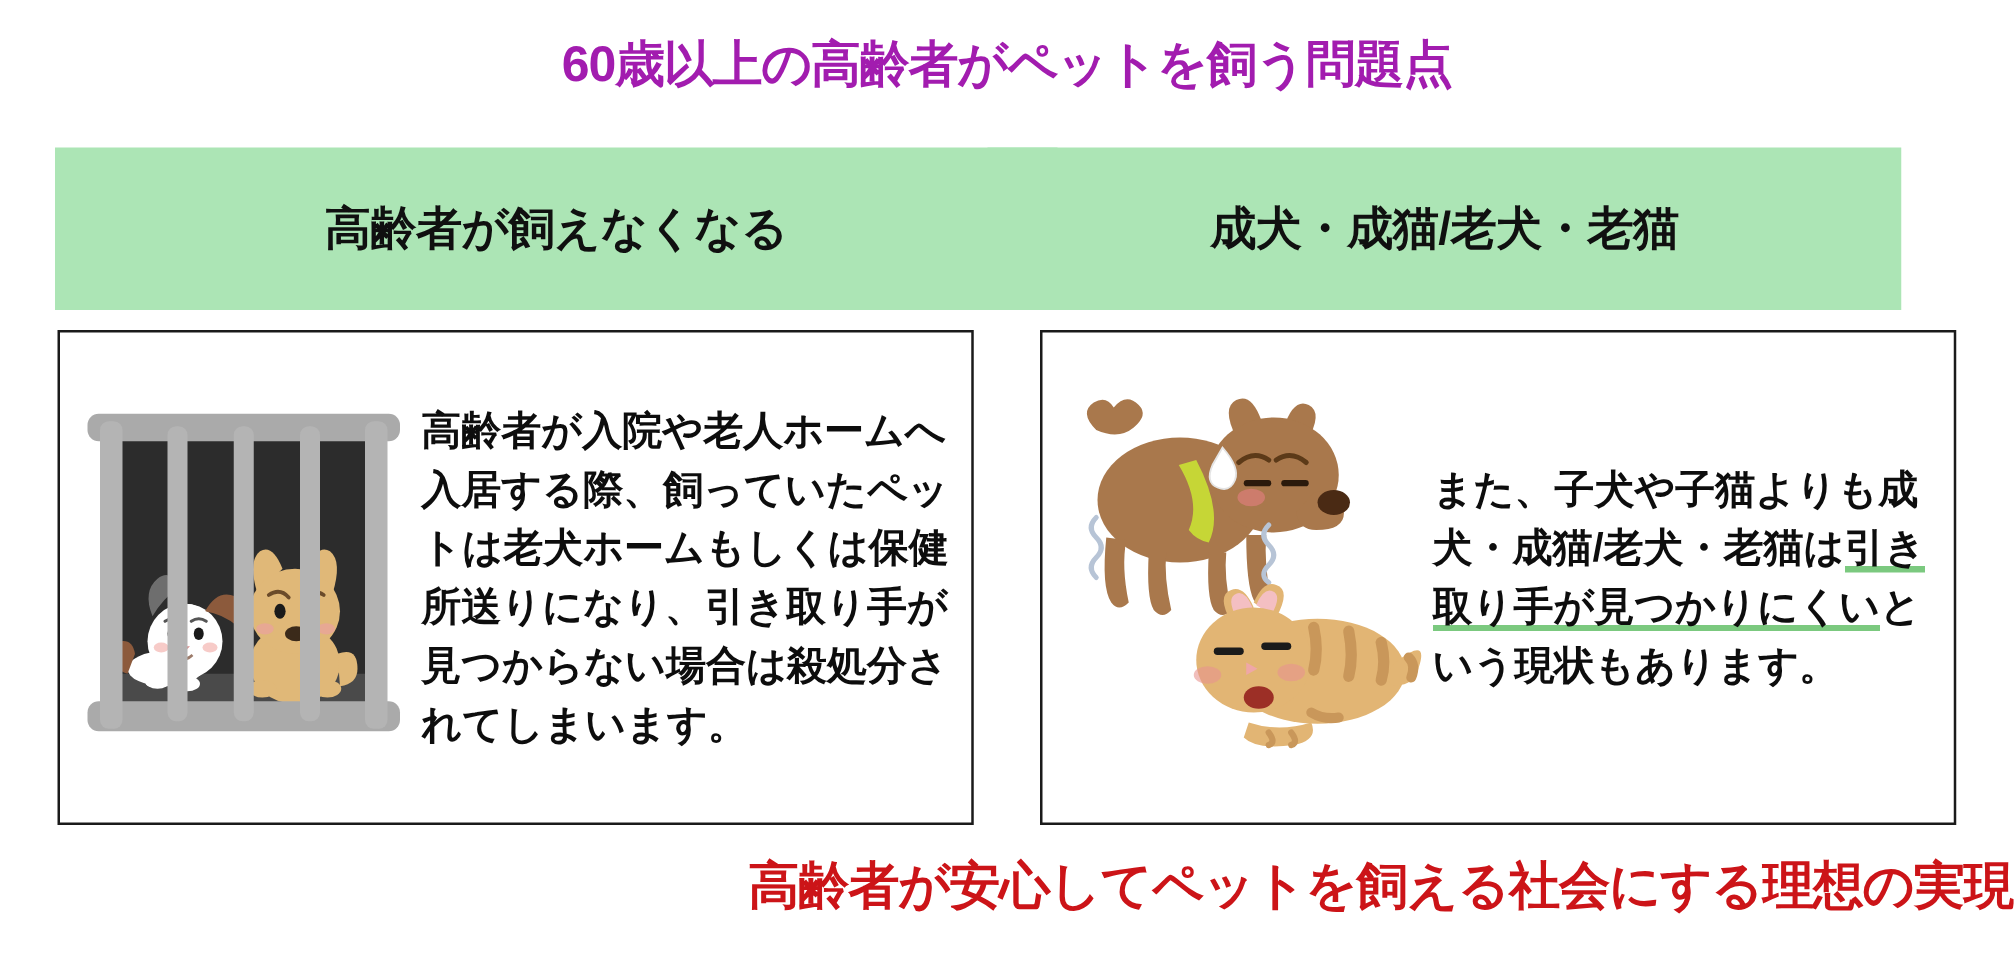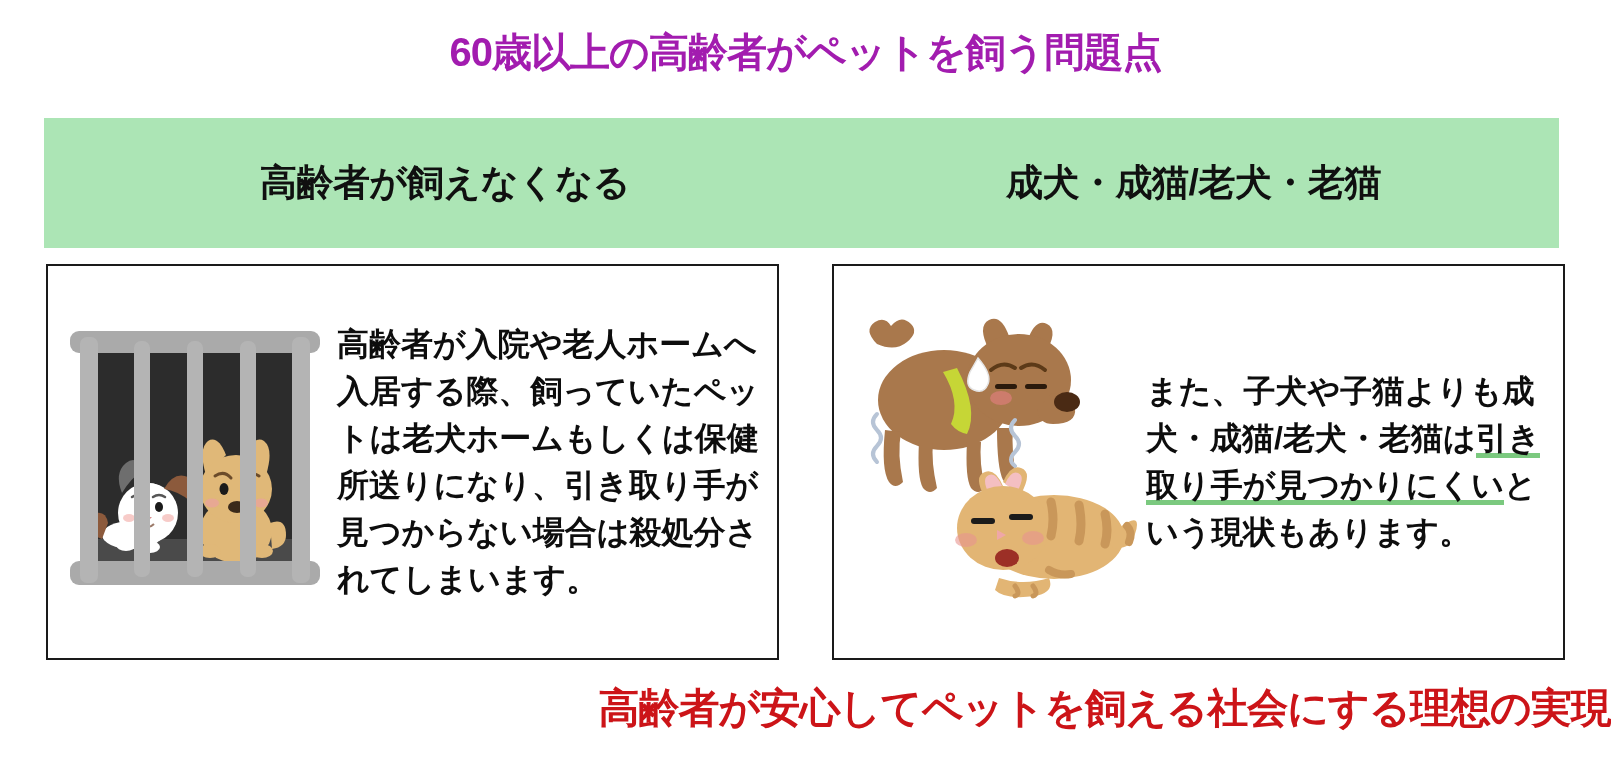--- a/index.html
+++ b/index.html
@@ -44,21 +44,21 @@
     justify-content: center;
   }
   .col-header-label {
     font-size: 37px;
     font-weight: bold;
     color: #101010;
     letter-spacing: -0.5px;
     white-space: nowrap;
   }
   #col-header-left  { left: 44px;  width: 802px; }
-  #col-header-right { left: 828px; width: 731px; }
+  #col-header-right { left: 790px; width: 731px; }
 
   
   .col-box {
     position: absolute;
     top: 264px;
     height: 396px;
     border: 2px solid #1a1a1a;
     background: #ffffff;
     box-sizing: border-box;
     display: flex;

